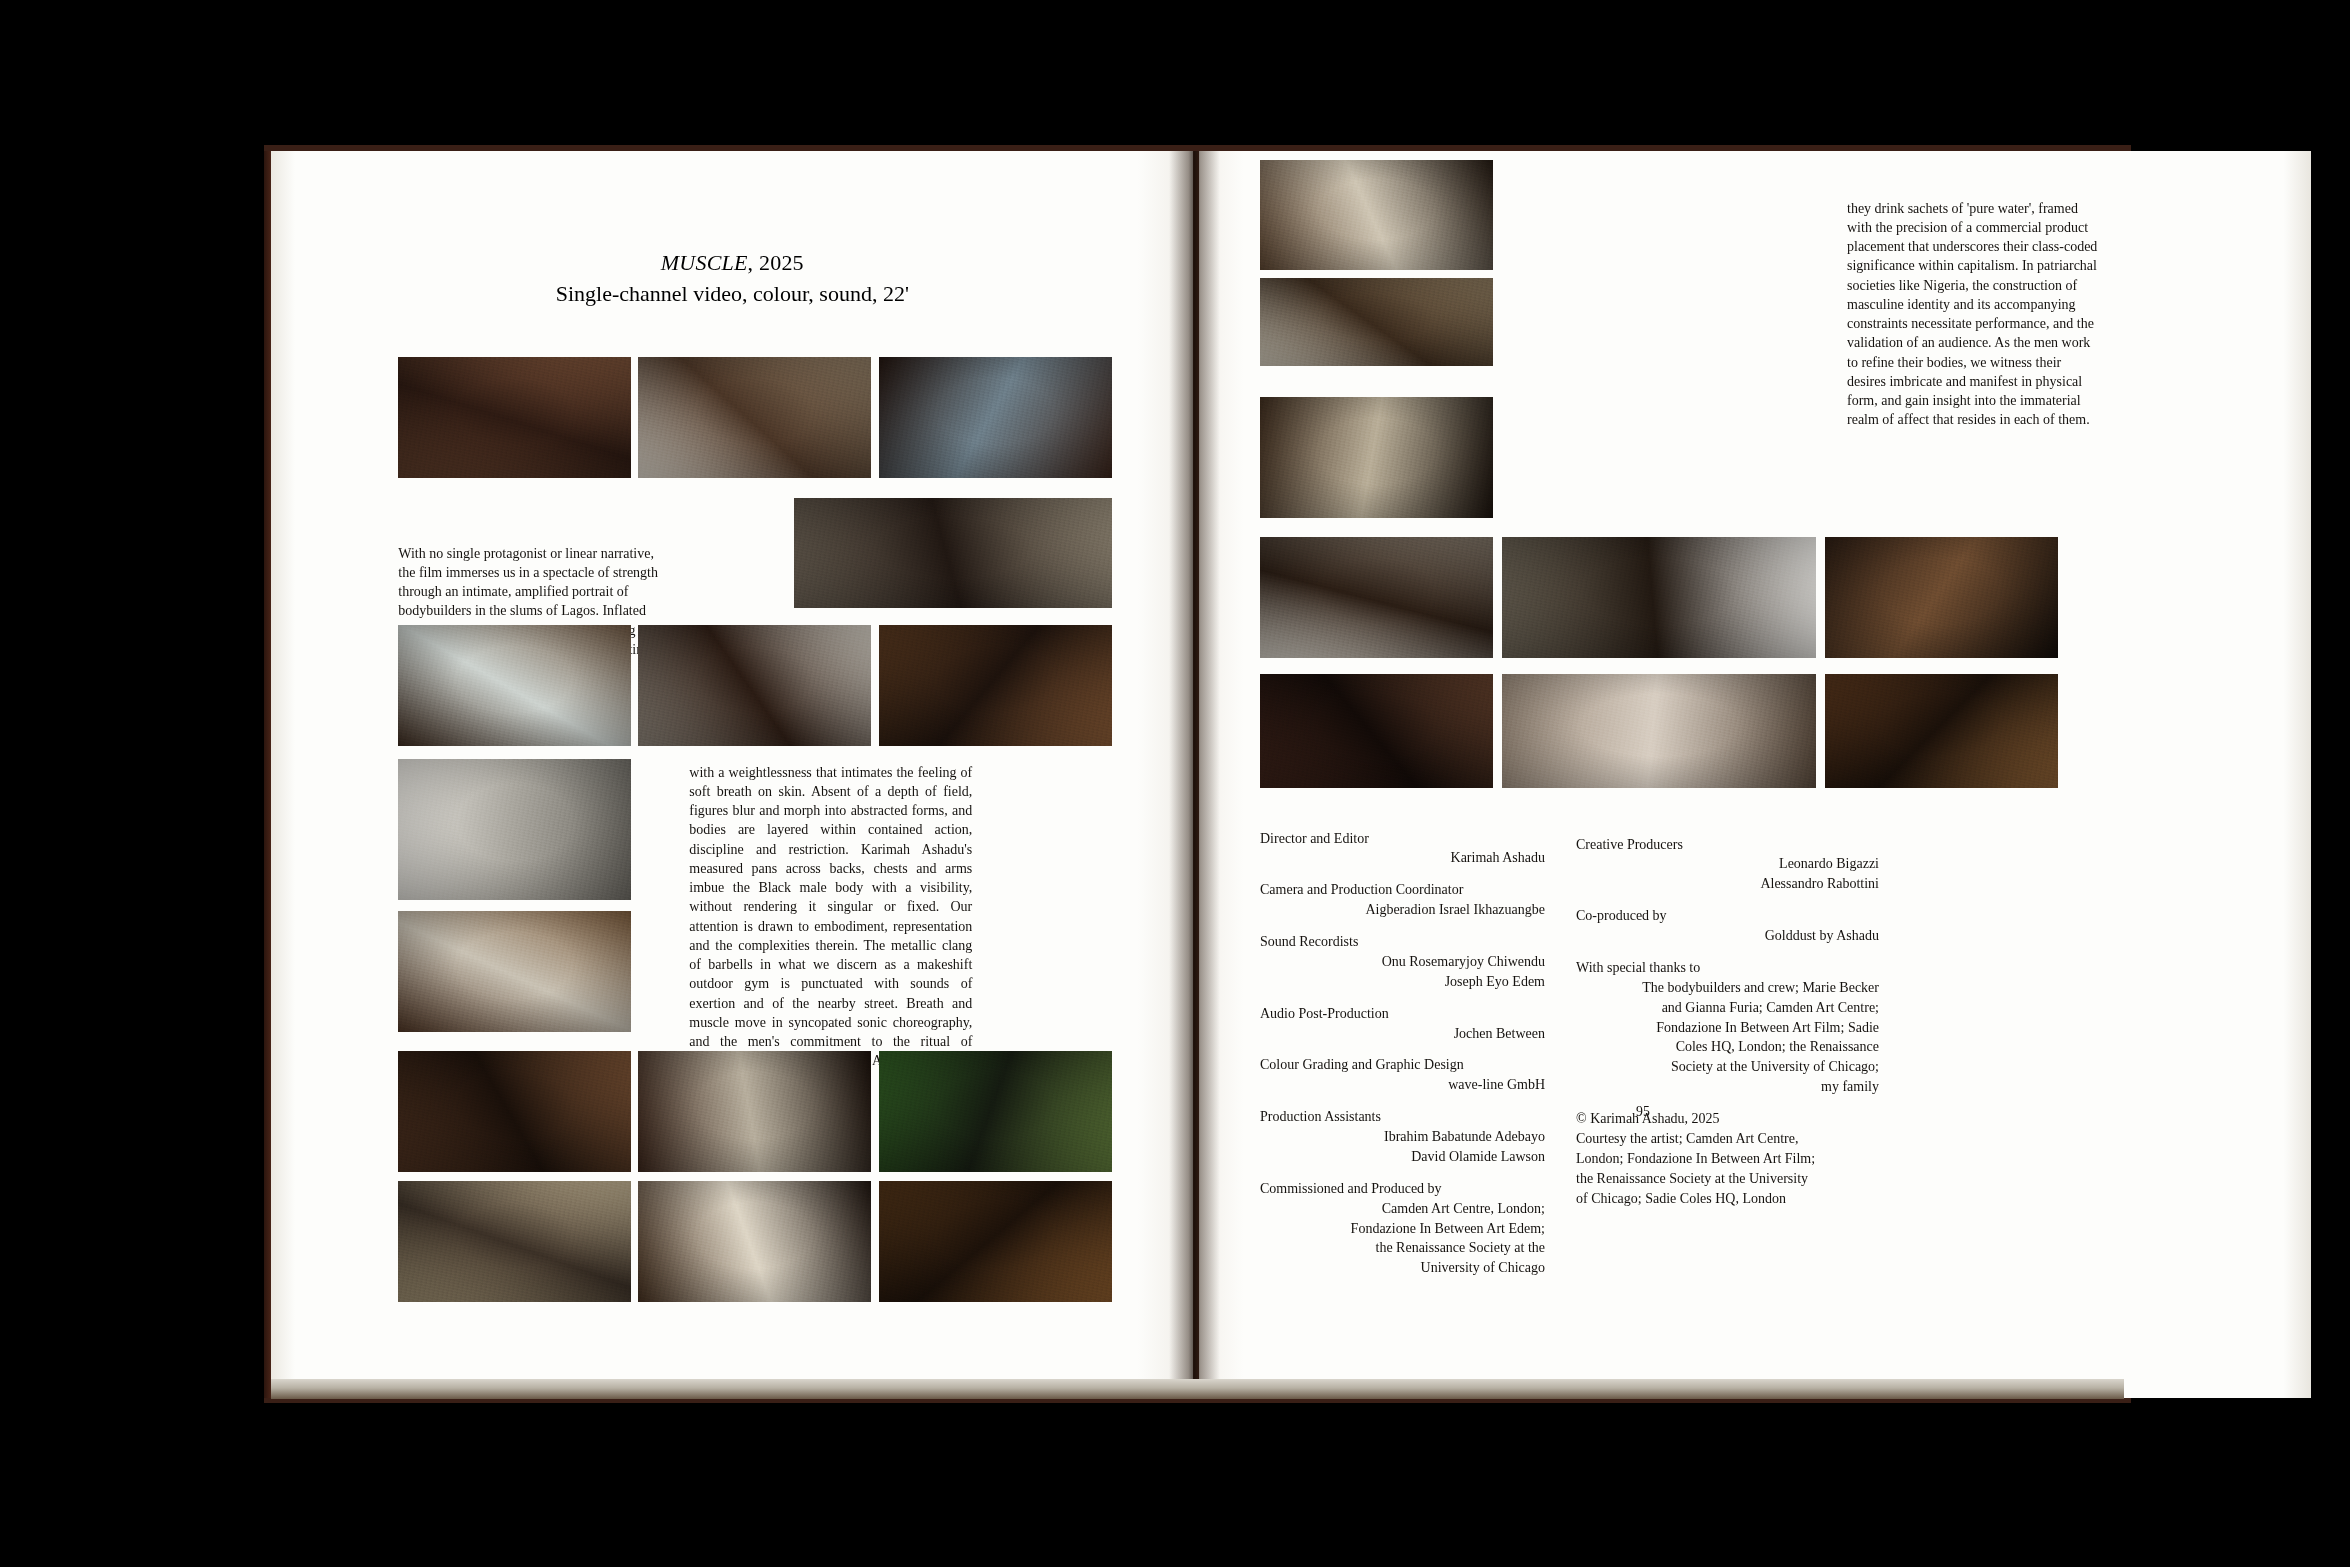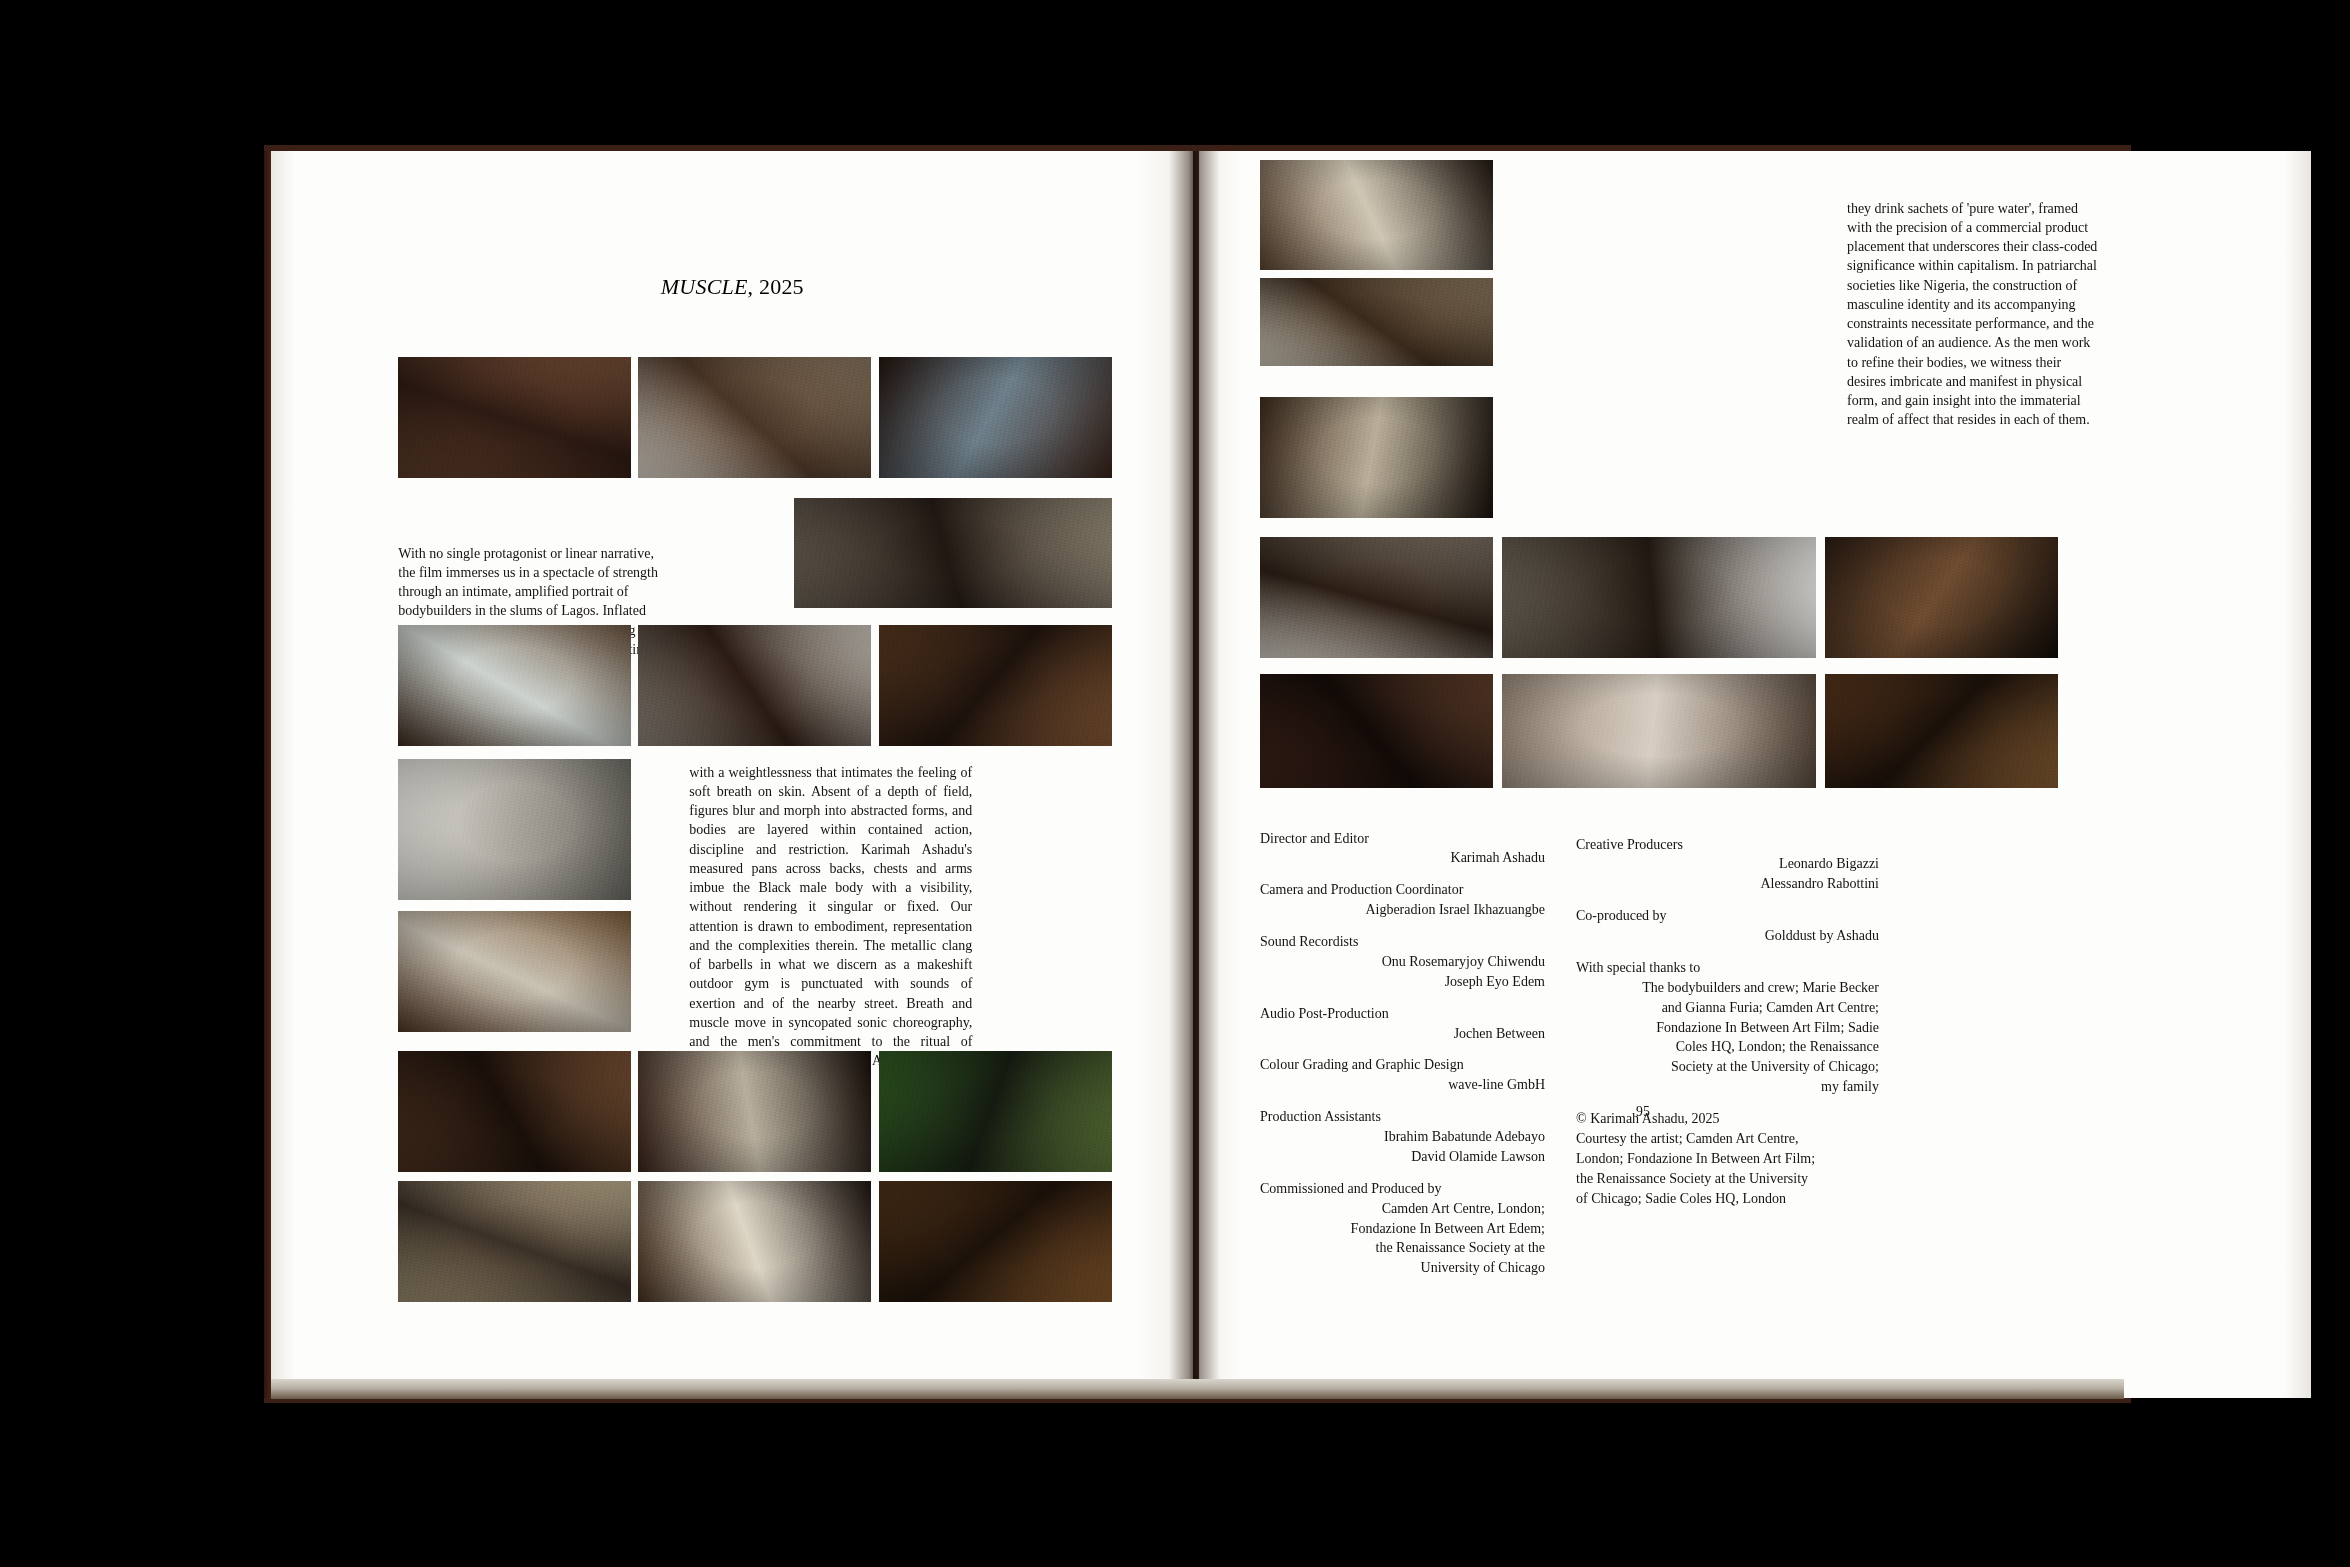--- a/index.html
+++ b/index.html
@@ -141,22 +141,23 @@
 </head>
 <body>
 
 <div id="book-spread">
 
   <div id="book-edge-left"></div>
   <div id="book-edge-right"></div>
 
   <div class="page" id="page-left">
 
-    <div class="title-block" style="top:96px;margin-top:24px;">
+    <div class="title-block" style="top:96px;">
       <div class="title-line1"><span class="ital">MUSCLE</span><span>, 2025</span></div>
+      <div class="title-line2">Single-channel video, colour, sound, 22'</div>
     </div>
 
     <div class="body-text" id="left-text-top" style="left:127px; top:393px; width:261px;">With no single protagonist or linear narrative, the film immerses us in a spectacle of strength through an intimate, amplified portrait of bodybuilders in the slums of Lagos. Inflated muscles, bulging veins and skin glistening with sweat fill the screen. Shot almost entirely in close-ups, the camera hovers near its subjects</div>
 
     <div class="body-text justify" id="left-text-main" style="left:418px; top:612px; width:283px;">with a weightlessness that intimates the feeling of soft breath on skin. Absent of a depth of field, figures blur and morph into abstracted forms, and bodies are layered within contained action, discipline and restriction. Karimah Ashadu's measured pans across backs, chests and arms imbue the Black male body with a visibility, without rendering it singular or fixed. Our attention is drawn to embodiment, representation and the complexities therein. The metallic clang of barbells in what we discern as a makeshift outdoor gym is punctuated with sounds of exertion and of the nearby street. Breath and muscle move in syncopated sonic choreography, and the men's commitment to the ritual of maintaining the body is evident. At intervals,</div>
 
     <div id="left-photos">
         <div class="photo" style="left: 127px; top: 206px; width: 233px; height: 121px; background: linear-gradient(18deg, rgb(90, 58, 40) 0%, rgb(45, 26, 18) 48%, rgb(122, 81, 56) 100%);">
           <div class="grain"></div>
           <div class="vig"></div>

